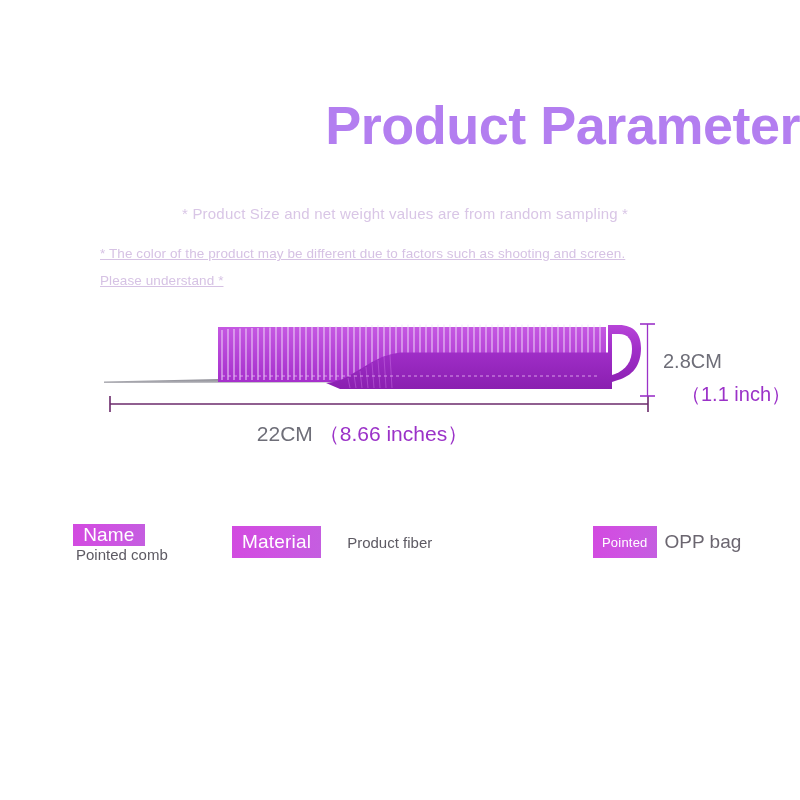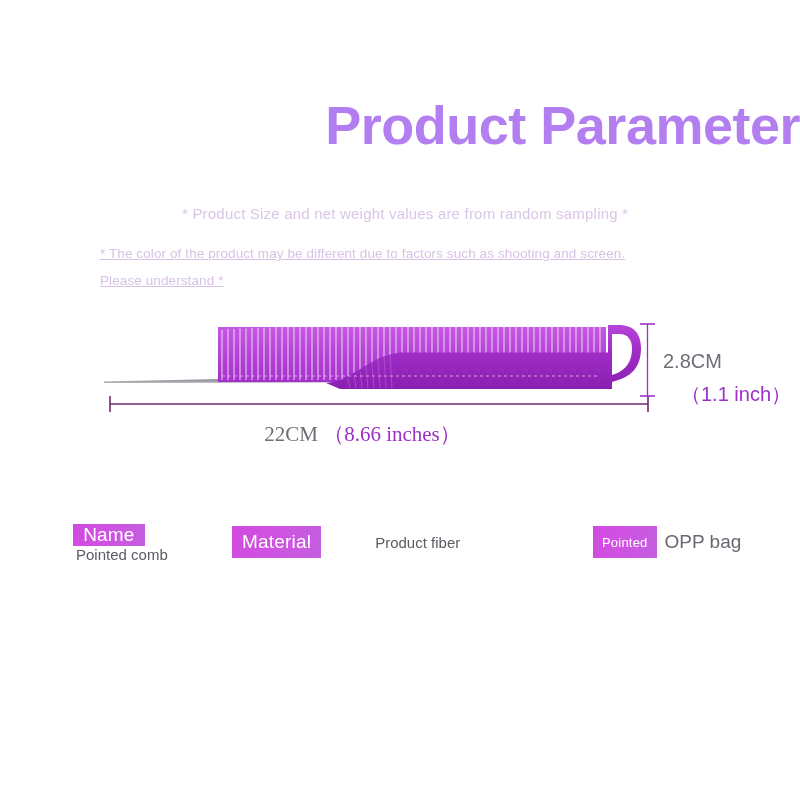--- a/index.html
+++ b/index.html
@@ -80,21 +80,20 @@
   }
 
   .dim-h-label {
     position: absolute;
     left: 0;
     top: 420px;
     width: 725px;
     text-align: center;
     font-size: 21px;
     white-space: nowrap;
-    font-family: Liberation Serif, serif;
   }
   .dim-h-label .cm { color: #6e6e78; }
   .dim-h-label .inch { color: #9b32c8; }
 
   .dim-v-cm {
     position: absolute;
     left: 663px;
     top: 350px;
     font-size: 20px;
     color: #6e6e78;
@@ -152,21 +151,21 @@
     color: #7a1fa8;
     margin-left: 14px;
   }
   .spec-value.med {
     font-size: 19px;
     color: #6b6670;
     margin-left: 8px;
   }
 
   .item-name     { left: 50px; flex-direction: column;  }
-  .item-material { left: 232px; gap: 28px; }
+  .item-material { left: 232px; }
   .item-model    { left: 418px; }
   .item-packagin { left: 593px; }
 </style>
 </head>
 <body>
 
 <div class="title">Product Parameter</div>
 
 <div class="note-1">* Product Size and net weight values are from random sampling *</div>
 

